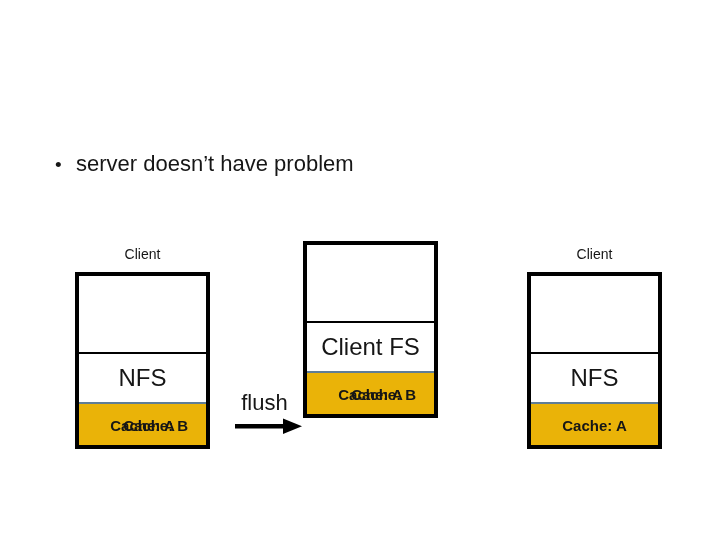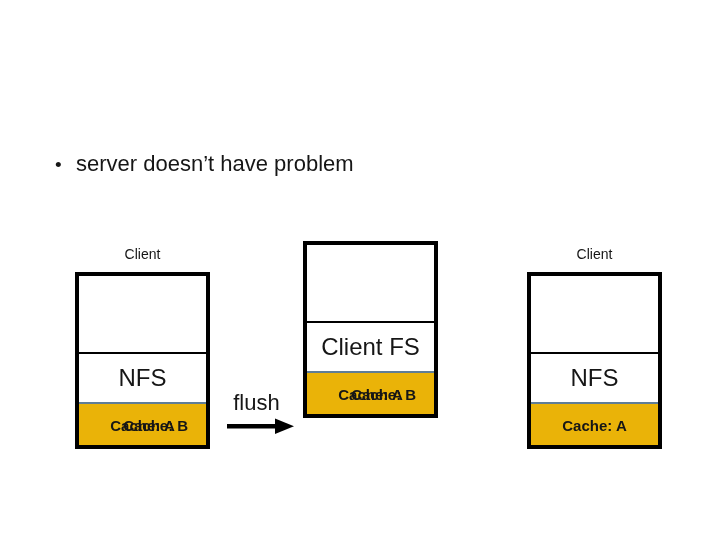--- a/index.html
+++ b/index.html
@@ -48,21 +48,21 @@
     font-size: 15px;
     font-weight: bold;
   }
   .cache-layer {
     position: absolute; left: 0; right: 0; top: 50%;
     transform: translateY(-50%);
     text-align: center; white-space: nowrap;
   }
   .cache-layer.layer-2 { transform: translateY(-50%) translateX(0.7px); margin-left: 25px; }
 
-  .flush-group { position: absolute; left: 210px; top: 391px; width: 93px; text-align: center; }
+  .flush-group { position: absolute; left: 210px; top: 391px; width: 93px; text-align: center; padding-left: 8px; }
   .flush-label { display: block; font-size: 22px; line-height: 24px; }
   .flush-arrow { display: block; margin: 3px auto 0; }
 </style>
 </head>
 <body>
 
 <div class="slide">
 
 
   <div class="bullet-line">

